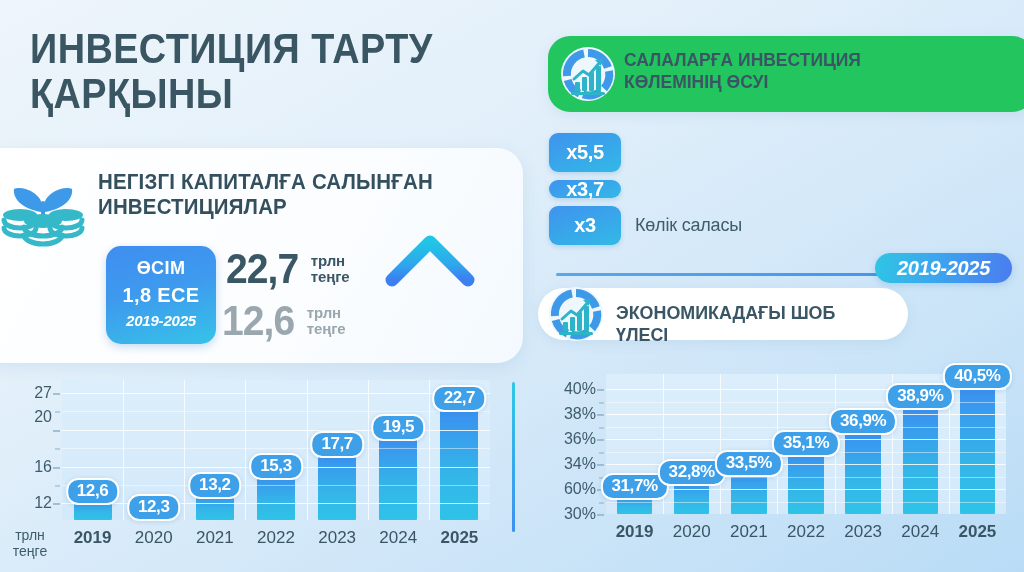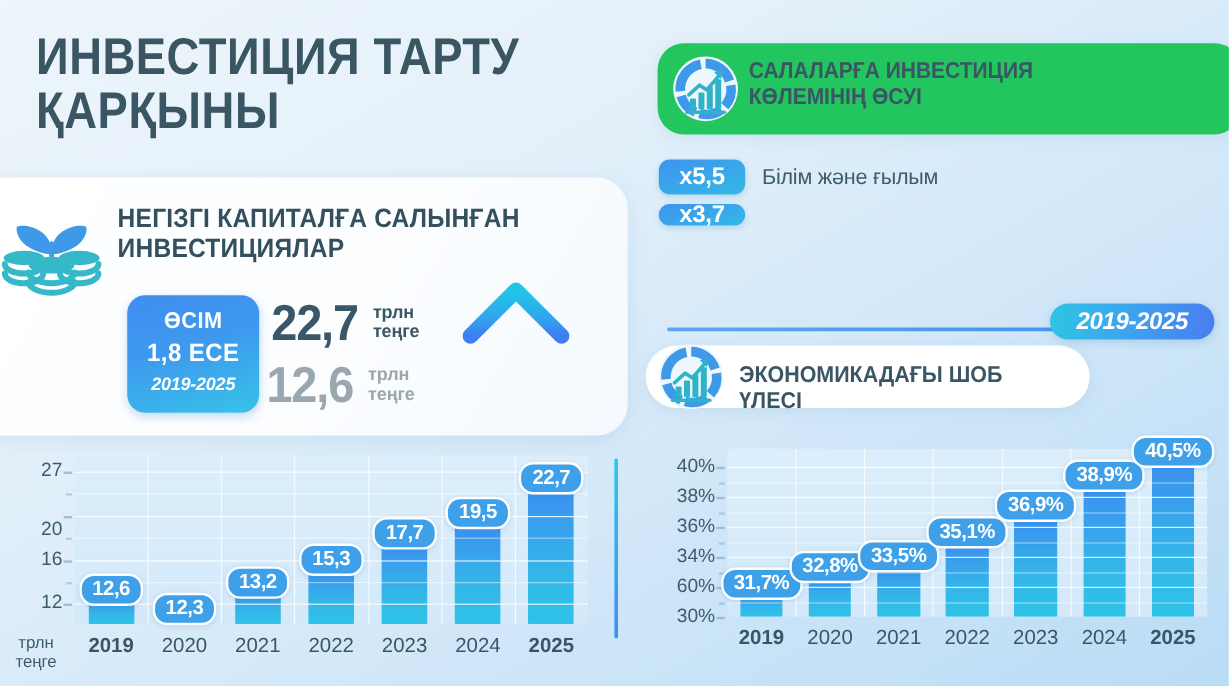--- a/index.html
+++ b/index.html
@@ -83,21 +83,21 @@
     font-size:19px;line-height:1.18;font-weight:700;color:#3a5665;
     font-family:"Liberation Sans Narrow","Liberation Sans",sans-serif;
     transform:scaleX(.92);transform-origin:left top;text-transform:uppercase;
   }
   .circ-icon{position:absolute;}
   #sectors-icon{left:12px;top:10px;width:56px;height:56px;}
 
   #sector-list{position:absolute;left:549px;top:133px;width:460px;}
   .sector-row{display:flex;align-items:center;margin-bottom:8px;}
   .mult-pill{
-    width:72px;min-width:72px;height:29px;border-radius:9px;
+    width:72px;min-width:72px;height:39px;border-radius:9px;
     background:linear-gradient(160deg,#3f93ee 0%,#32b9e6 100%);
     color:#fff;font-size:20px;font-weight:700;
     display:flex;align-items:center;justify-content:center;
     font-family:"Liberation Sans Narrow","Liberation Sans",sans-serif;
     letter-spacing:-.3px;box-shadow:0 2px 5px rgba(60,140,200,.25);
   }
   .sector-label{
     margin-left:14px;font-size:18px;line-height:1.16;color:#3e5c6b;font-weight:400;
     letter-spacing:-.2px;
   }
@@ -277,24 +277,27 @@
     </svg>
     <div class="card-title">
       <span>САЛАЛАРҒА ИНВЕСТИЦИЯ</span><br>
       <span>КӨЛЕМІНІҢ ӨСУІ</span>
     </div>
   </div>
 
   <div id="sector-list">
     <div class="sector-row">
       <div class="mult-pill">x5,5</div>
-      <div class="sector-label">Білім және ғылым</div>
     </div>
     <div class="sector-row tall">
       <div class="mult-pill">x3,7</div>
+    </div>
+    <div class="sector-row">
+      <div class="mult-pill">x3</div>
+      <div class="sector-label">Көлік саласы</div>
     </div>
   </div>
 
   <div id="period-rule"></div>
   <div id="period-pill">2019-2025</div>
 
   <div id="sme-card">
     <svg class="circ-icon" id="sme-icon" viewBox="0 0 56 56">
       <circle cx="28" cy="28" r="27" fill="#eef7fd"></circle>
       <g fill="none" stroke="#3e9ae9" stroke-width="8">
@@ -316,21 +319,21 @@
     </svg>
     <div class="card-title">ЭКОНОМИКАДАҒЫ ШОБ ҮЛЕСІ</div>
   </div>
 
   <div id="chart-divider"></div>
 
   <div class="chart" id="chart-invest">
     <div class="ylabels" style="left: 0px; top: 8px; height: 140px;">
         <div class="ylabel" style="top: 123.421px;">12</div>
         <div class="ylabel" style="top: 86.5789px;">16</div>
-        <div class="ylabel" style="top: 62px;">20</div>
+        <div class="ylabel" style="top: 37px;">20</div>
         <div class="ylabel" style="top: 12.8947px;">27</div>
       </div>
     <div class="plot" style="left: 62px; top: 8px; width: 428px; height: 140px;">
       <div class="bars">
           <div class="bar" style="left: 11.6171px; width: 37.9086px; height: 22.1053px;"></div>
           <div class="bar" style="left: 72.76px; width: 37.9086px; height: 19.3421px;"></div>
           <div class="bar" style="left: 133.903px; width: 37.9086px; height: 27.6316px;"></div>
           <div class="bar" style="left: 195.046px; width: 37.9086px; height: 46.9737px;"></div>
           <div class="bar" style="left: 256.189px; width: 37.9086px; height: 69.0789px;"></div>
           <div class="bar" style="left: 317.331px; width: 37.9086px; height: 85.6579px;"></div>

